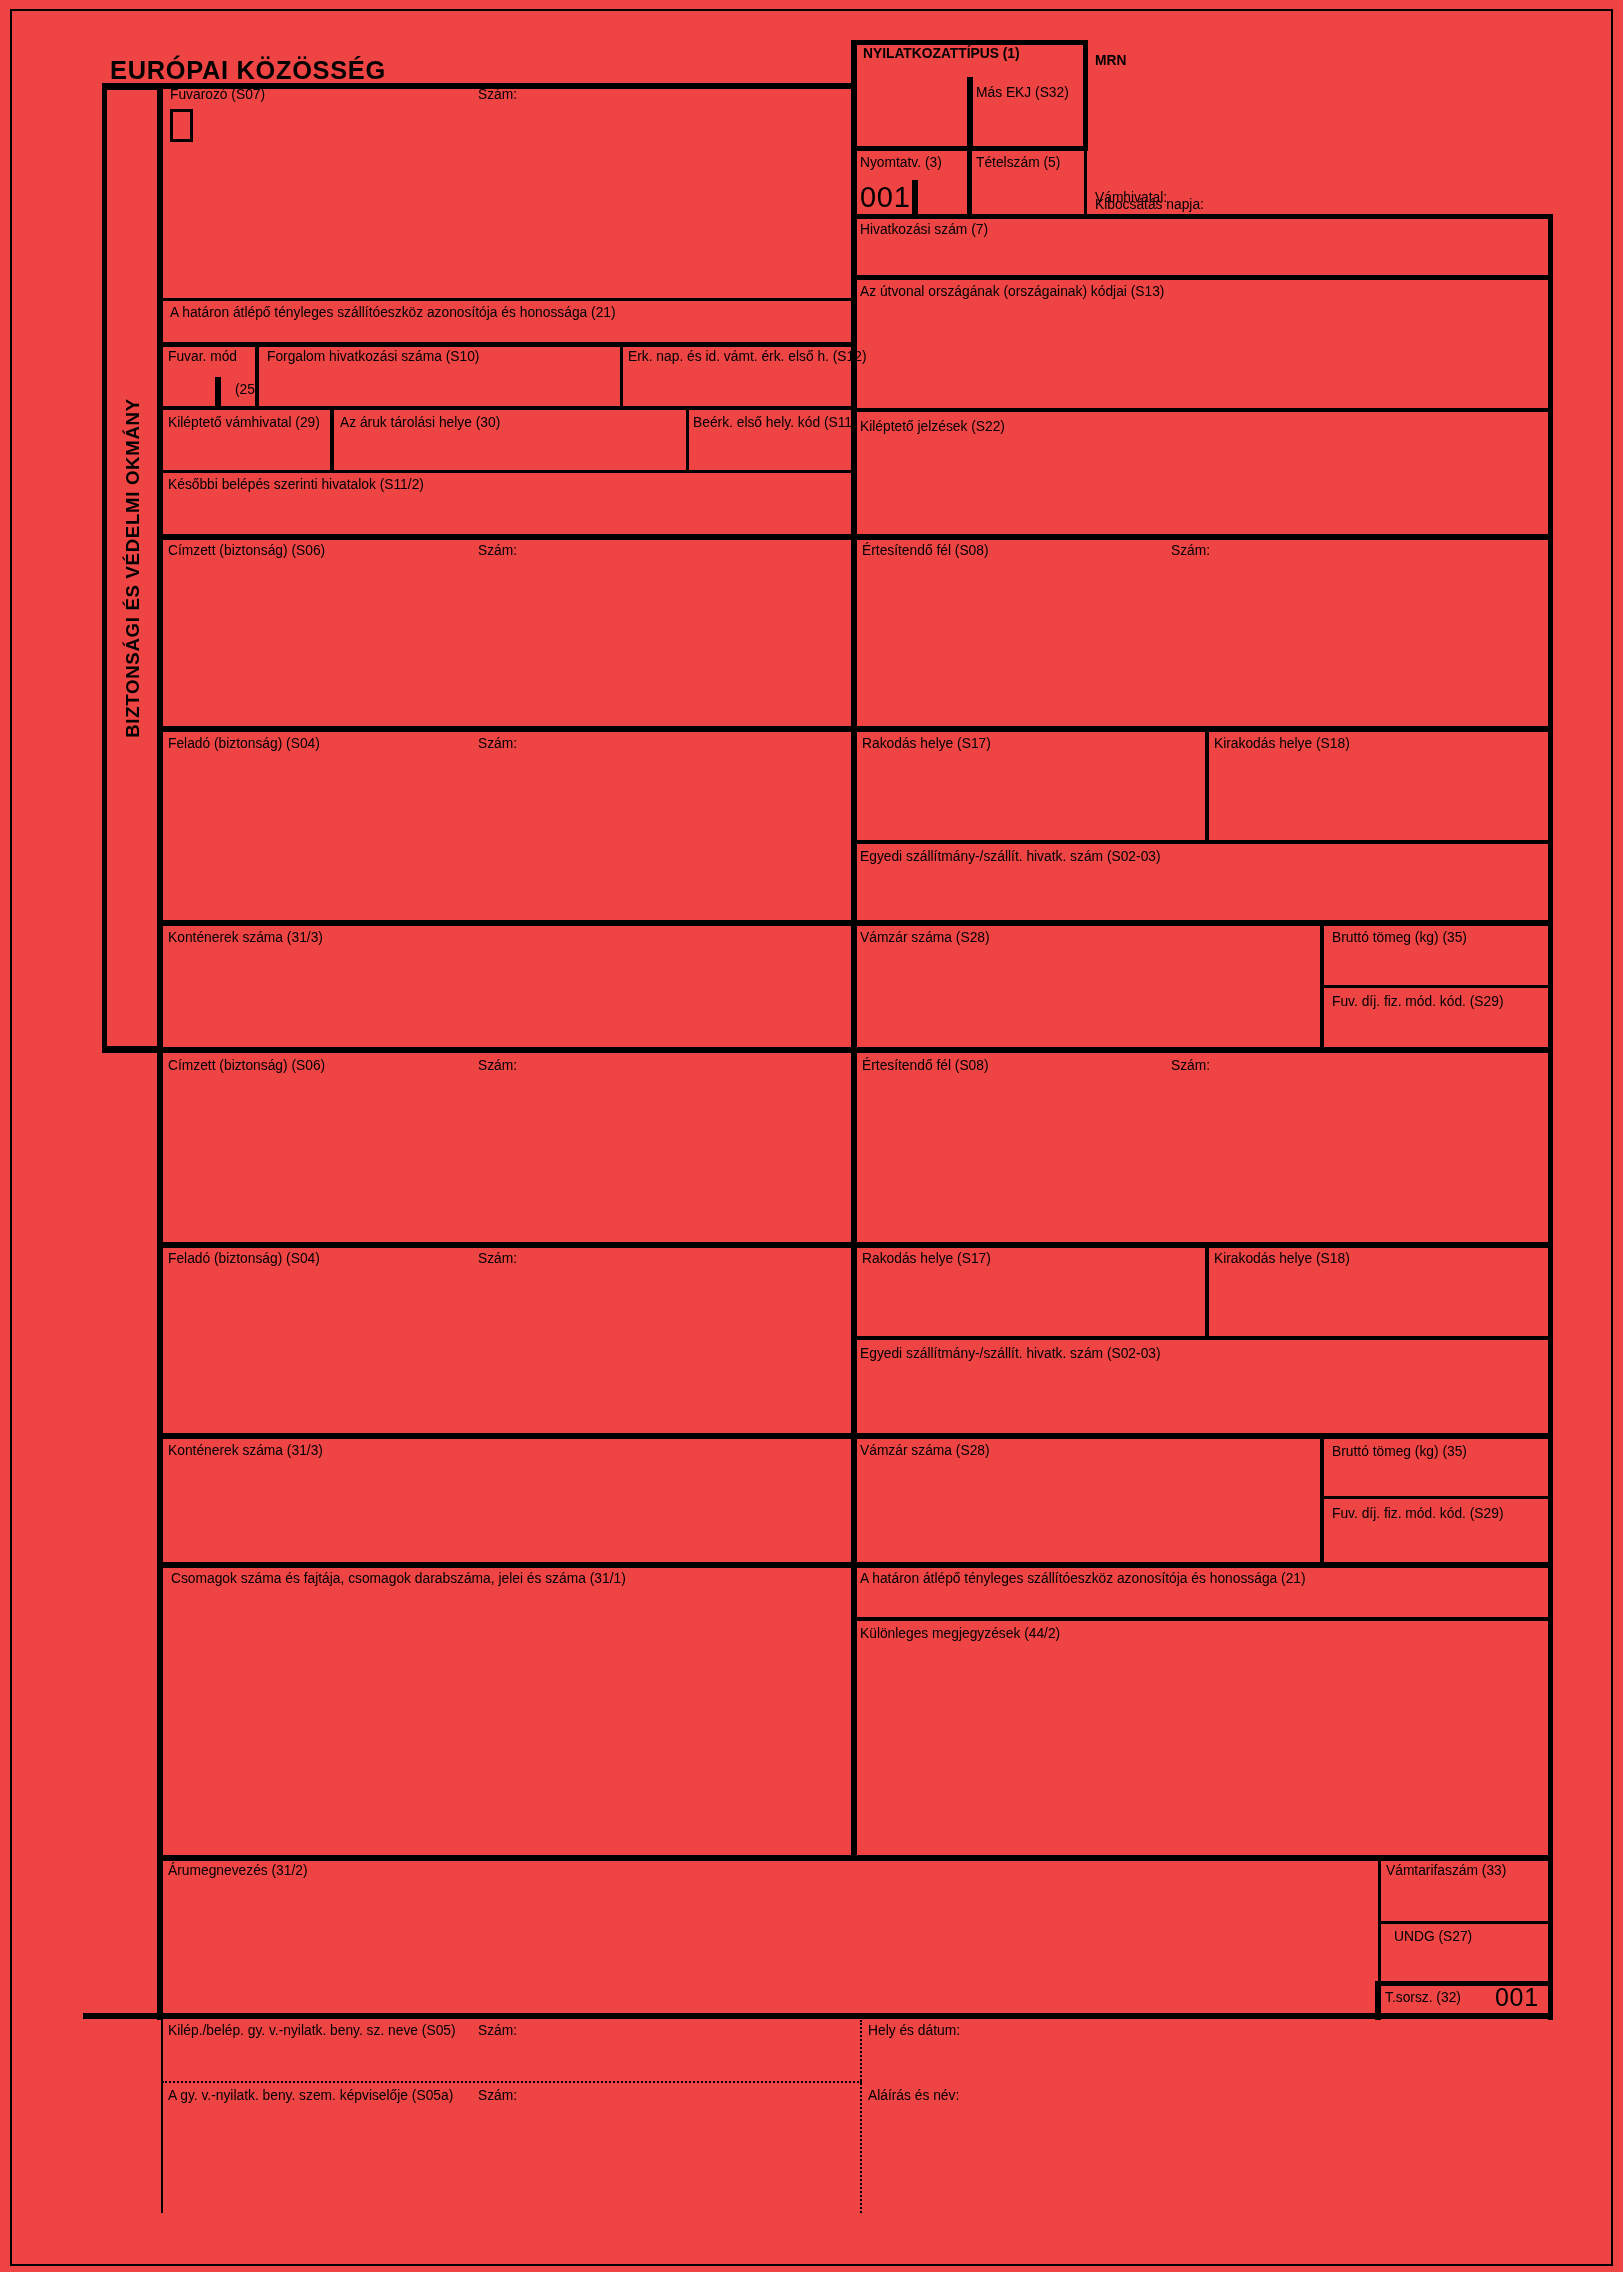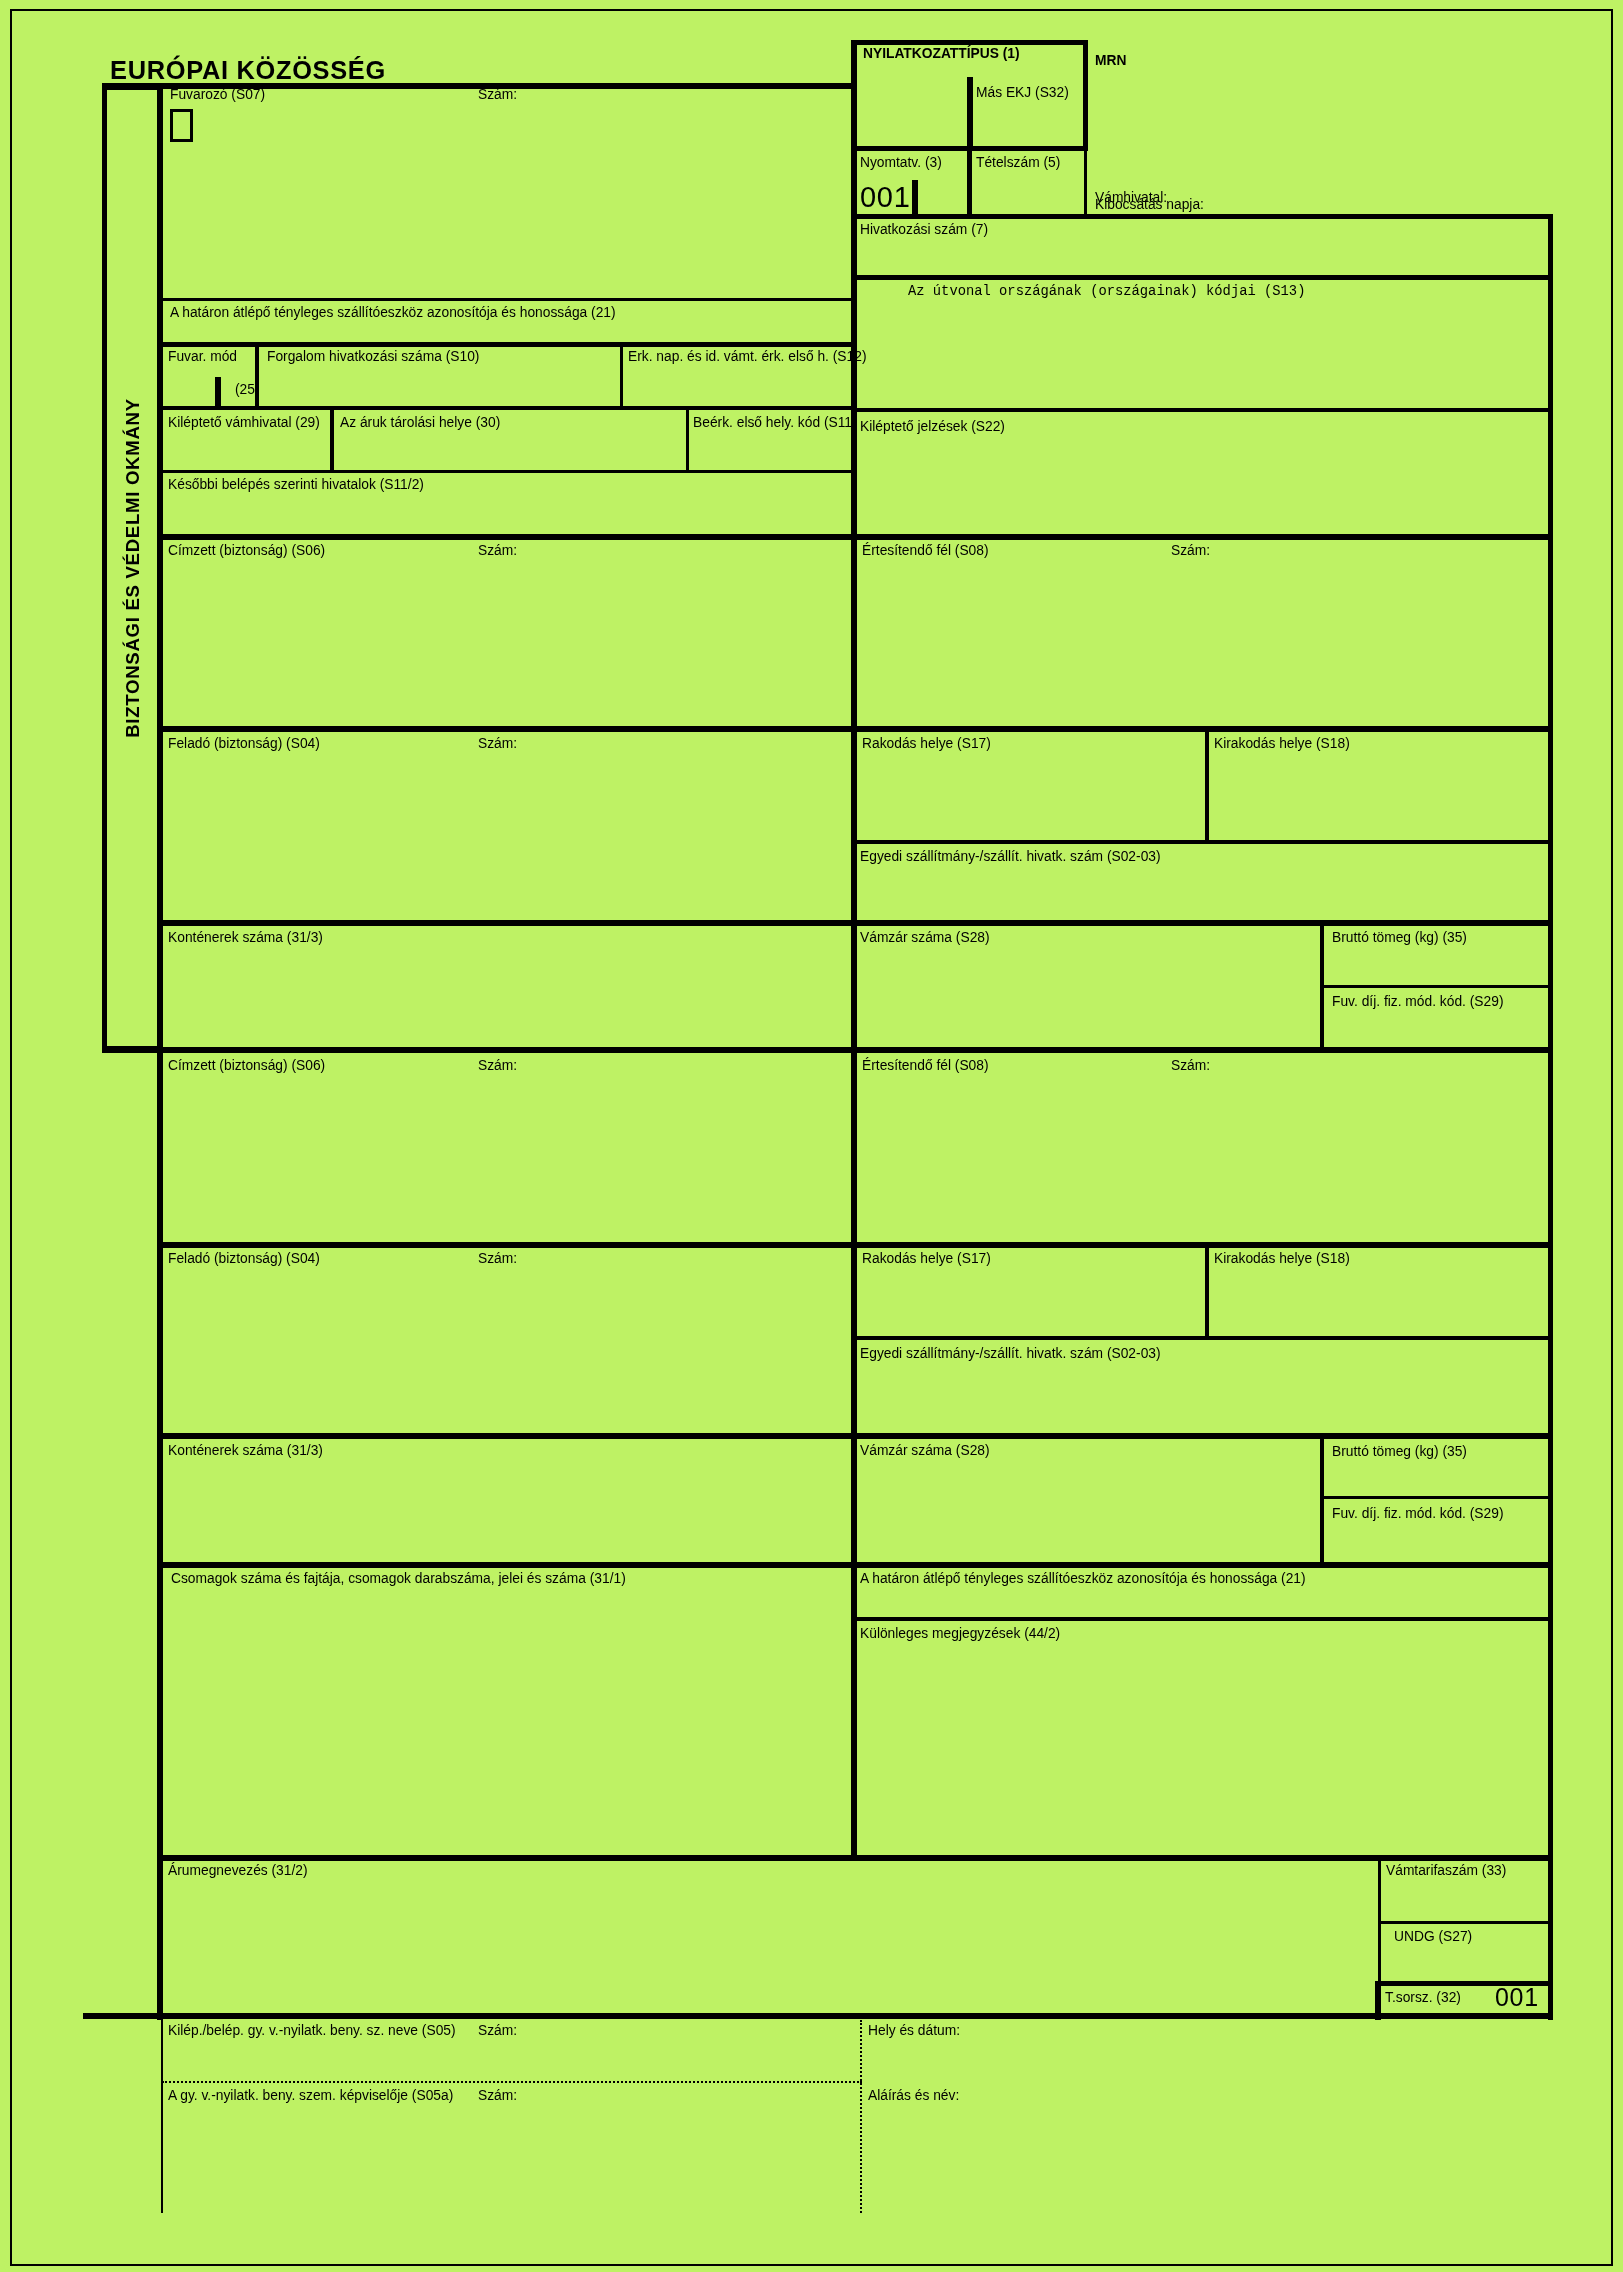--- a/index.html
+++ b/index.html
@@ -1,16 +1,16 @@
 <!DOCTYPE html>
 <html style="font-size:11px"><head>
 <meta charset="utf-8">
 <style>
   html,body{margin:0;padding:0;background:#fff;}
-  #page{position:relative;width:1623px;height:2273px;background:#bef264;
+  #page{position:relative;width:1623px;height:2273px;background:#ef4444;
         font-family:"Liberation Sans",sans-serif;color:#000;overflow:hidden;}
   .ln{position:absolute;background:#000;}
   .lbl{position:absolute;font-size:13.8px;line-height:1.1;white-space:nowrap;color:#000;}
   .bold{font-weight:bold;}
   .big{font-size:29px;letter-spacing:0.7px;}
   .big2{font-size:25px;letter-spacing:0.7px;}
   #page-border{position:absolute;left:9.6px;top:9px;width:1603px;height:2257px;
                border:2.1px solid #000;box-sizing:border-box;}
   #title{position:absolute;left:110px;top:56px;font-size:25.4px;font-weight:bold;letter-spacing:0.7px;}
   #sidebar{position:absolute;left:102px;top:85px;width:61px;height:966px;
@@ -93,21 +93,21 @@
   <div class="lbl" style="left:860px;top:155px;">Nyomtatv. (3)</div>
   <div class="lbl big" style="left:860px;top:182px;">001</div>
   <div class="lbl" style="left:976px;top:155px;">Tételszám (5)</div>
   <div class="lbl" style="left:1095px;top:157px;margin-top:40px;">Kibocsátás napja:</div>
   <div class="lbl" style="left:1095px;top:190px;">Vámhivatal:</div>
   <div class="lbl" style="left:860px;top:222px;">Hivatkozási szám (7)</div>
 
   <div class="lbl" style="left:170px;top:87px;">Fuvarozó (S07)</div>
   <div class="lbl" style="left:478px;top:87px;">Szám:</div>
   <div class="lbl" style="left:170px;top:305px;">A határon átlépő tényleges szállítóeszköz azonosítója és honossága (21)</div>
-  <div class="lbl" style="left:908px;top:284px;font-family:Liberation Mono, monospace;">Az útvonal országának (országainak) kódjai (S13)</div>
+  <div class="lbl" style="left:860px;top:284px;">Az útvonal országának (országainak) kódjai (S13)</div>
   <div class="lbl" style="left:168px;top:349px;">Fuvar. mód</div>
   <div class="lbl" style="left:226px;top:382px;margin-left:9px;">(25)</div>
   <div class="lbl" style="left:267px;top:349px;">Forgalom hivatkozási száma (S10)</div>
   <div class="lbl" style="left:628px;top:349px;">Erk. nap. és id. vámt. érk. első h. (S12)</div>
   <div class="lbl" style="left:168px;top:415px;">Kiléptető vámhivatal (29)</div>
   <div class="lbl" style="left:340px;top:415px;">Az áruk tárolási helye (30)</div>
   <div class="lbl" style="left:693px;top:415px;">Beérk. első hely. kód (S11)</div>
   <div class="lbl" style="left:860px;top:419px;">Kiléptető jelzések (S22)</div>
   <div class="lbl" style="left:168px;top:477px;">Későbbi belépés szerinti hivatalok (S11/2)</div>
 

